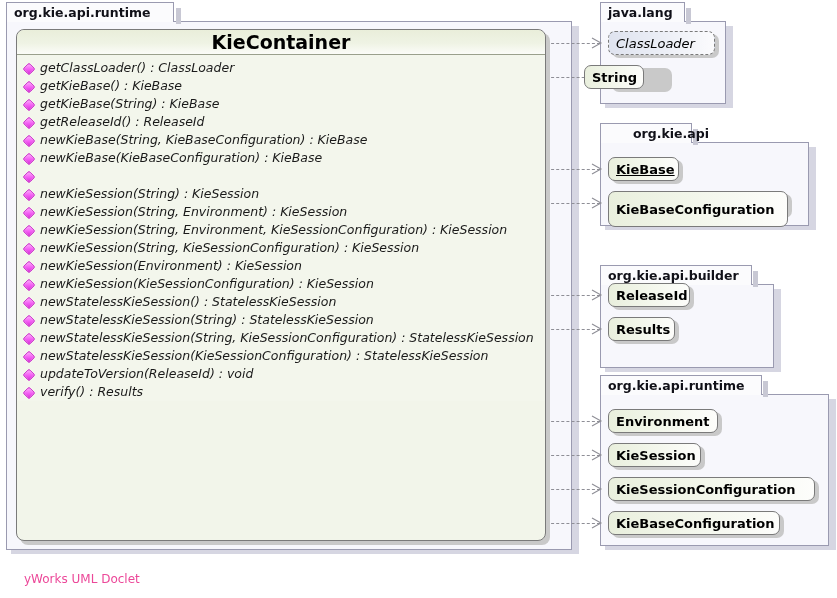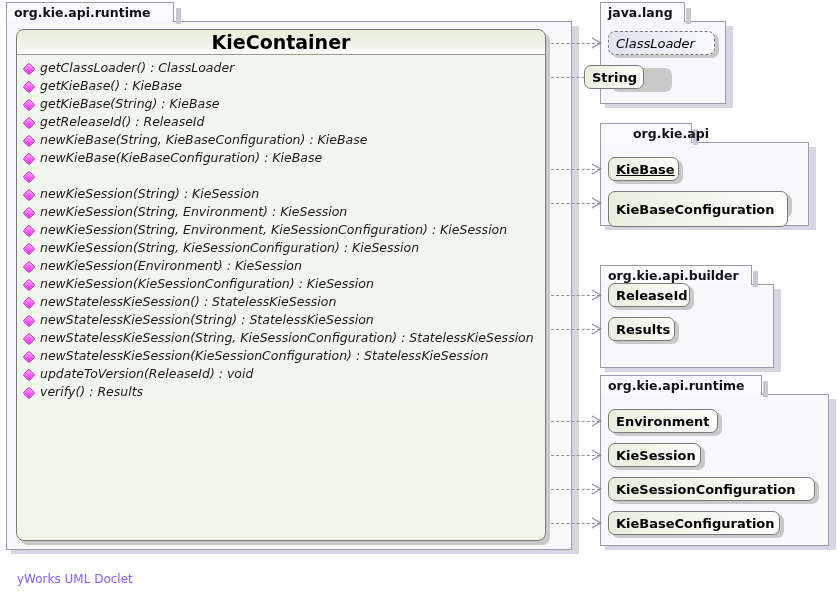--- a/index.html
+++ b/index.html
@@ -167,24 +167,24 @@
   .arrow {
     position: absolute;
     width: 0; height: 0;
     z-index: 4;
   }
   .arrow svg { display: block; }
 
   
   .footer {
     position: absolute;
-    left: 17px;
+    left: 24px;
     top: 572px;
     font-size: 12px;
-    color: #8b5cf6;
+    color: #ec4899;
     font-family: "DejaVu Sans", "Liberation Sans", sans-serif;
     white-space: nowrap;
   }
 </style>
 </head>
 <body>
 
 <div id="canvas">
 
   <div class="pkg" style="left:6px; top:2px; width:570px; height:552px;">

